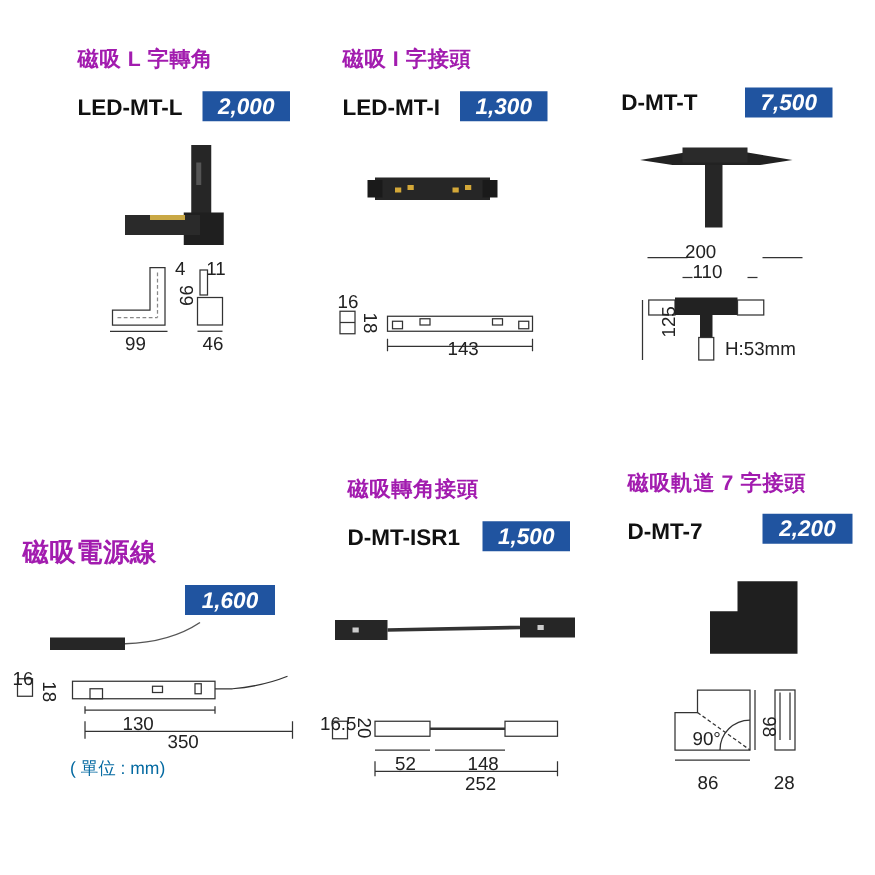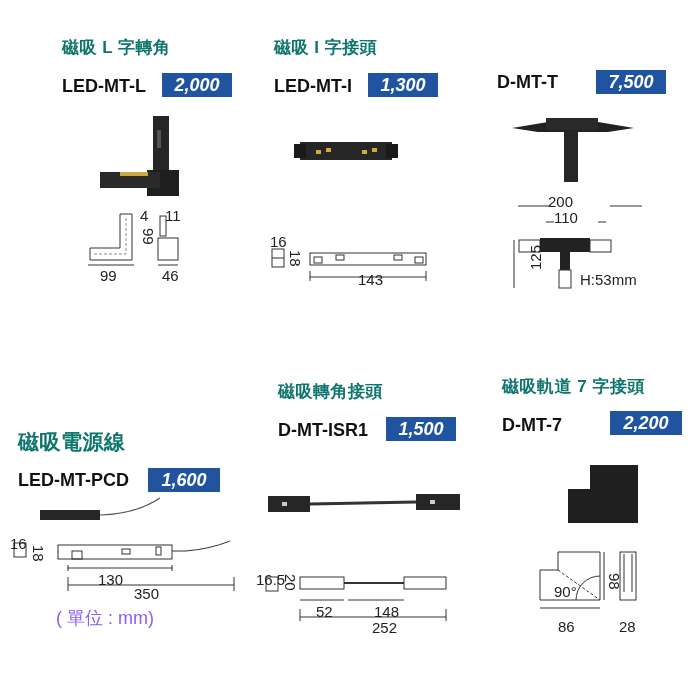--- a/index.html
+++ b/index.html
@@ -1,26 +1,26 @@
 <!DOCTYPE html>
 <html><head>
 <meta charset="utf-8">
 <style>
   html, body { margin: 0; padding: 0; background: #ffffff; }
   body { width: 700px; height: 700px; position: relative; overflow: hidden;
          font-family: "Liberation Sans", "DejaVu Sans", sans-serif; color: #1a1a1a; }
   .card { position: absolute; }
-  .title { position: absolute; color: #0f766e; font-size: 17px; font-weight: bold; white-space: nowrap; letter-spacing: 0.5px; }
+  .title { position: absolute; color: #a21caf; font-size: 17px; font-weight: bold; white-space: nowrap; letter-spacing: 0.5px; }
   .title.big { font-size: 21px; }
   .model { position: absolute; font-size: 18px; font-weight: bold; color: #111; white-space: nowrap; }
   .price { position: absolute; background: #2054a0; color: #fff; font-size: 18px; font-weight: bold;
            font-style: italic; text-align: center; height: 24px; line-height: 24px; }
   .dim { position: absolute; font-size: 15px; color: #222; white-space: nowrap; line-height: 1; }
   .dim.v { transform: rotate(90deg); transform-origin: left top; }
-  .unit { position: absolute; font-size: 18px; color: #8b5cf6; white-space: nowrap; }
+  .unit { position: absolute; font-size: 14px; color: #0369a1; white-space: nowrap; }
   svg { position: absolute; overflow: visible; }
 </style>
 </head>
 <body>
 
 <div class="card" style="left:0;top:0;width:240px;height:300px;">
   <div class="title" style="left:62px;top:36px;">磁吸 L 字轉角</div>
   <div class="model" style="left:62px;top:76px;">LED-MT-L</div>
   <div class="price" style="left:162px;top:73px;width:70px;font-style:italic;">2,000</div>
   <svg style="left:95px;top:110px;" width="90" height="90">
@@ -98,21 +98,20 @@
     <line x1="4" y1="40" x2="4" y2="88" stroke="#333"></line>
   </svg>
   <div class="dim" style="left:78px;top:194px;">200</div>
   <div class="dim" style="left:84px;top:210px;">110</div>
   <div class="dim v" style="left:58px;top:244px;transform:rotate(-90deg);transform-origin:left top;top:270px;">125</div>
   <div class="dim" style="left:110px;top:272px;">H:53mm</div>
 </div>
 
 <div class="card" style="left:0;top:380px;width:240px;height:260px;">
   <div class="title big" style="left:18px;top:48px;">磁吸電源線</div>
-  <div class="model" style="left:18px;top:90px;">LED-MT-PCD</div>
   <div class="price" style="left:148px;top:88px;width:72px;">1,600</div>
   <svg style="left:36px;top:118px;" width="130" height="30">
     <rect x="4" y="12" width="60" height="10" fill="#262626"></rect>
     <path d="M64 17 Q 100 16 124 0" fill="none" stroke="#555" stroke-width="1.2"></path>
   </svg>
   <svg style="left:10px;top:155px;" width="230" height="70">
     <rect x="4" y="8" width="12" height="14" fill="none" stroke="#333"></rect>
     <rect x="48" y="10" width="114" height="14" fill="none" stroke="#333"></rect>
     <rect x="62" y="16" width="10" height="8" fill="none" stroke="#333"></rect>
     <rect x="112" y="14" width="8" height="5" fill="none" stroke="#333"></rect>

